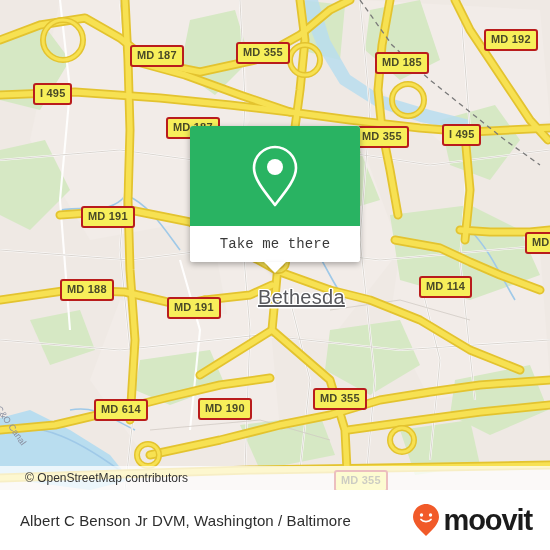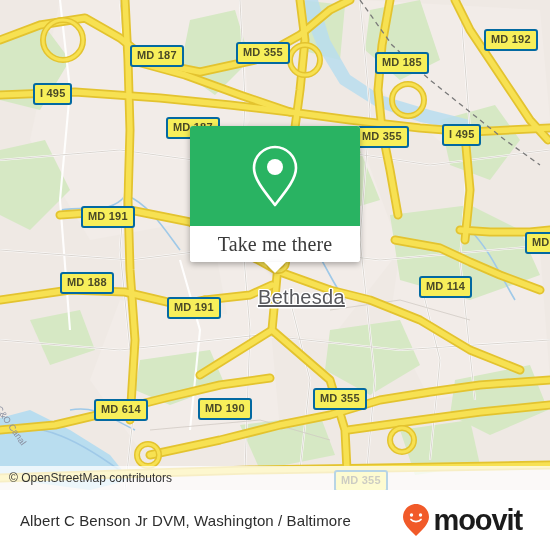--- a/index.html
+++ b/index.html
@@ -30,21 +30,21 @@
     height: 490px;
     background: #efe9e4;
     overflow: hidden;
   }
   .map svg { display: block; }
 
   
   .shield {
     position: absolute;
     background: #f7ef5a;
-    border: 2px solid #0369a1;
+    border: 2px solid #b91c1c;
     border-radius: 3px;
     color: #4a4a28;
     font-family: "Liberation Sans", sans-serif;
     font-size: 11px;
     font-weight: bold;
     line-height: 1;
     padding: 3px 5px 4px 5px;
     white-space: nowrap;
     letter-spacing: 0.2px;
     box-sizing: border-box;
@@ -73,21 +73,21 @@
 
   
   .attribution {
     position: absolute;
     left: 0;
     bottom: 0;
     width: 100%;
     height: 24px;
     display: flex;
     align-items: center;
-    padding-left: 9px;
+    padding-left: 25px;
     box-sizing: border-box;
     font-family: "Liberation Sans", sans-serif;
     font-size: 12px;
     color: #333333;
     background: rgba(255,255,255,0.72);
     white-space: nowrap;
   }
 
   
   .popup {
@@ -117,22 +117,22 @@
     left: 0; top: 100px;
     width: 170px;
     height: 36px;
     background: #ffffff;
     border-radius: 0 0 3px 3px;
     display: flex;
     align-items: center;
     justify-content: center;
   }
   .popup-cta {
-    font-family: Liberation Serif, serif;
-    font-size: 20px;
+    font-family: Liberation Mono, monospace;
+    font-size: 14px;
     color: #3a3a3a;
     letter-spacing: 0.1px;
   }
   .popup-tail {
     position: absolute;
     left: 50%;
     top: 136px;
     margin-left: -11px;
     width: 0; height: 0;
     border-left: 11px solid transparent;
@@ -146,21 +146,21 @@
   .footer {
     position: absolute;
     left: 0;
     top: 490px;
     width: 550px;
     height: 60px;
     background: #ffffff;
     display: flex;
     align-items: center;
     justify-content: space-between;
-    padding: 0 28px 0 20px;
+    padding: 0 18px 0 20px;
     box-sizing: border-box;
   }
   .footer-title {
     font-family: "Liberation Sans", sans-serif;
     font-size: 15px;
     color: #2d2d2d;
     white-space: nowrap;
     letter-spacing: 0.1px;
   }
   .brand {
@@ -341,21 +341,21 @@
         <div class="shield" style="left: 130px; top: 45px;">MD 187</div>
         <div class="shield" style="left: 236px; top: 42px;">MD 355</div>
         <div class="shield" style="left: 375px; top: 52px; text-align: center;">MD 185</div>
         <div class="shield" style="left: 484px; top: 29px;">MD 192</div>
         <div class="shield" style="left: 33px; top: 83px;">I 495</div>
         <div class="shield" style="left: 166px; top: 117px;">MD 187</div>
         <div class="shield" style="left: 442px; top: 124px;">I 495</div>
         <div class="shield" style="left: 355px; top: 126px;">MD 355</div>
         <div class="shield" style="left: 81px; top: 206px;">MD 191</div>
         <div class="shield" style="left: 525px; top: 232px;">MD 4</div>
-        <div class="shield" style="left: 60px; top: 272px;">MD 188</div>
+        <div class="shield" style="left: 60px; top: 279px;">MD 188</div>
         <div class="shield" style="left: 167px; top: 297px;">MD 191</div>
         <div class="shield" style="left: 419px; top: 276px;">MD 114</div>
         <div class="shield" style="left: 94px; top: 399px;">MD 614</div>
         <div class="shield" style="left: 313px; top: 388px;">MD 355</div>
         <div class="shield" style="left: 198px; top: 398px; text-align: right;">MD 190</div>
         <div class="shield" style="left: 334px; top: 470px;">MD 355</div>
       </div>
 
     <div class="place-label" style="left:258px; top:286px;text-decoration:underline;">Bethesda</div>
 

